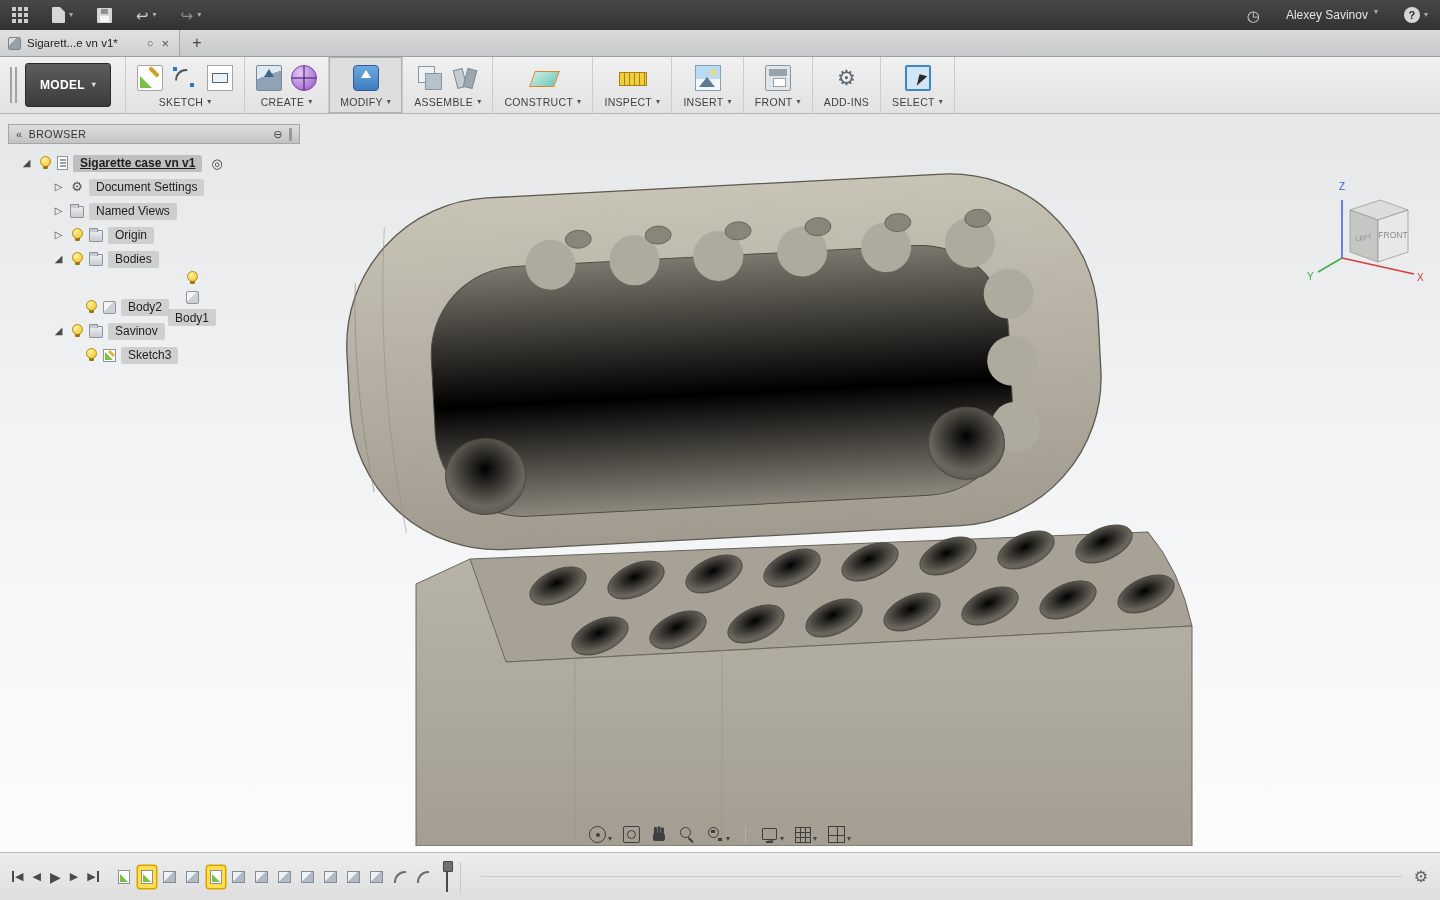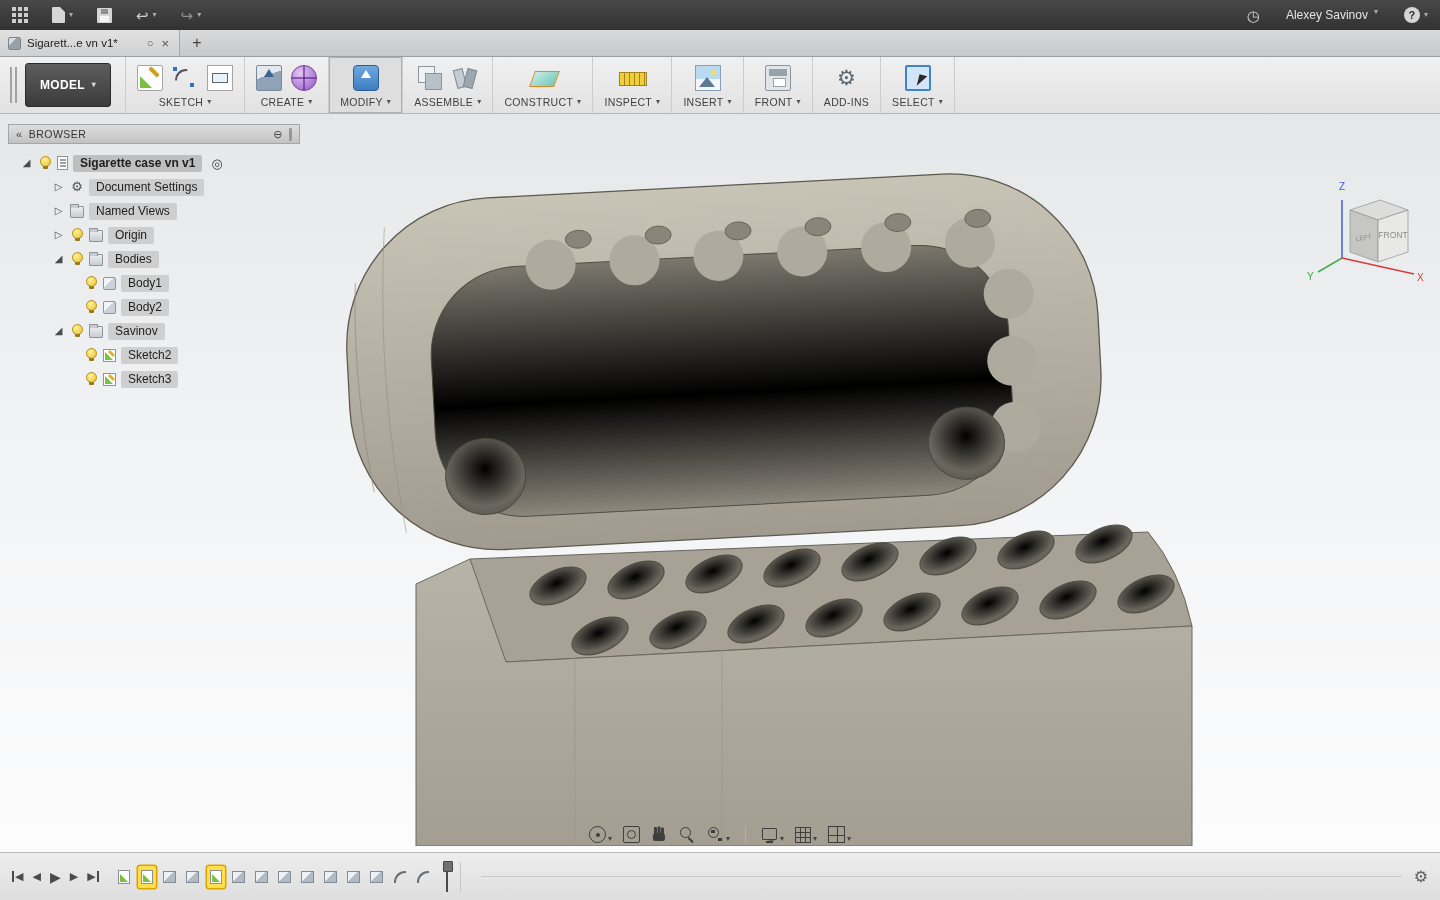--- a/index.html
+++ b/index.html
@@ -90,21 +90,21 @@
   
   .browser{position:absolute;left:8px;top:10px;width:292px;z-index:20;}
   .panel-header{height:20px;background:linear-gradient(#dedede,#c2c2c2);border:1px solid #a5a5a5;display:flex;align-items:center;gap:6px;padding:0 7px;font-size:10.5px;color:#333;letter-spacing:.5px;}
   .panel-header .spacer{flex:1;}
   .ph-icon{font-size:11px;color:#444;line-height:1;}
   .hgrip{width:3px;height:13px;background:#989898;border-radius:1px;}
   .btree{margin-top:7px;display:flex;flex-direction:column;}
   .trow{display:flex;align-items:center;height:24px;gap:5px;}
   .exp{width:13px;font-size:10px;color:#4c4c4c;text-align:center;line-height:1;flex:none;}
   .chip{background:rgba(201,201,201,.85);border-radius:2px;padding:1.5px 7px;font-size:12px;color:#1e1e1e;white-space:nowrap;}
-  .chip.root{background:#bfbfbf;font-weight:bold;}
+  .chip.root{background:#bfbfbf;font-weight:bold;text-decoration:underline;}
   .radio{font-size:13px;color:#3d3d3d;margin-left:4px;line-height:1;}
   .bi{width:14px;height:14px;position:relative;flex:none;display:inline-block;}
   .bi-bulb::before{content:"";position:absolute;left:2px;top:0;width:9px;height:9px;border-radius:50%;background:radial-gradient(circle at 35% 30%,#fff1a0,#f1c11d);border:1px solid #b38d12;}
   .bi-bulb::after{content:"";position:absolute;left:5px;top:10px;width:5px;height:3px;background:#9b7c11;border-radius:0 0 1px 1px;}
   .bi-folder{height:12px;margin-top:2px;background:linear-gradient(#eceef0,#c8ccd0);border:1px solid #8d949b;border-radius:1px;}
   .bi-folder::before{content:"";position:absolute;top:-3px;left:-1px;width:7px;height:3px;background:#c8ccd0;border:1px solid #8d949b;border-bottom:none;border-radius:1px 1px 0 0;}
   .bi-gear::before{content:"⚙";position:absolute;inset:0;font-size:13px;line-height:14px;color:#555;text-align:center;}
   .bi-doc{width:11px;height:14px;background:#fff;border:1px solid #8d949b;}
   .bi-doc::after{content:"";position:absolute;top:2px;left:2px;width:6px;height:1.5px;background:#9aa1a8;box-shadow:0 3px 0 #9aa1a8,0 6px 0 #9aa1a8;}
   .bi-body{width:13px;height:13px;margin-top:1px;border:1px solid #8d949b;background:linear-gradient(135deg,#f3f5f7 0 45%,#ccd2d7 45%);border-radius:2px;}
@@ -428,40 +428,35 @@
             <span class="bi bi-bulb"></span>
             <span class="bi bi-folder"></span>
             <span class="chip">Origin</span>
           </div>
           <div class="trow" style="padding-left: 44px;">
             <span class="exp">◢</span>
             <span class="bi bi-bulb"></span>
             <span class="bi bi-folder"></span>
             <span class="chip">Bodies</span>
           </div>
-          <div class="trow" style="padding-left: 76px;">
+          <div class="trow" style="padding-left: 76px; flex-direction: column;">
             <span class="bi bi-bulb"></span>
             <span class="bi bi-body"></span>
             <span class="chip">Body1</span>
           </div>
           <div class="trow" style="padding-left: 76px;">
             <span class="bi bi-bulb"></span>
             <span class="bi bi-body"></span>
             <span class="chip">Body2</span>
           </div>
           <div class="trow" style="padding-left: 44px;">
             <span class="exp">◢</span>
             <span class="bi bi-bulb"></span>
             <span class="bi bi-folder"></span>
             <span class="chip">Savinov</span>
-          </div>
-          <div class="trow" style="padding-left: 76px;">
-            <span class="bi bi-bulb"></span>
-            <span class="bi bi-sketch"></span>
-            <span class="chip">Sketch2</span>
           </div>
           <div class="trow" style="padding-left: 76px;">
             <span class="bi bi-bulb"></span>
             <span class="bi bi-sketch"></span>
             <span class="chip">Sketch3</span>
           </div>
         </div>
     </div>
 
     <svg class="viewcube" width="126" height="114" viewBox="0 0 126 114">

